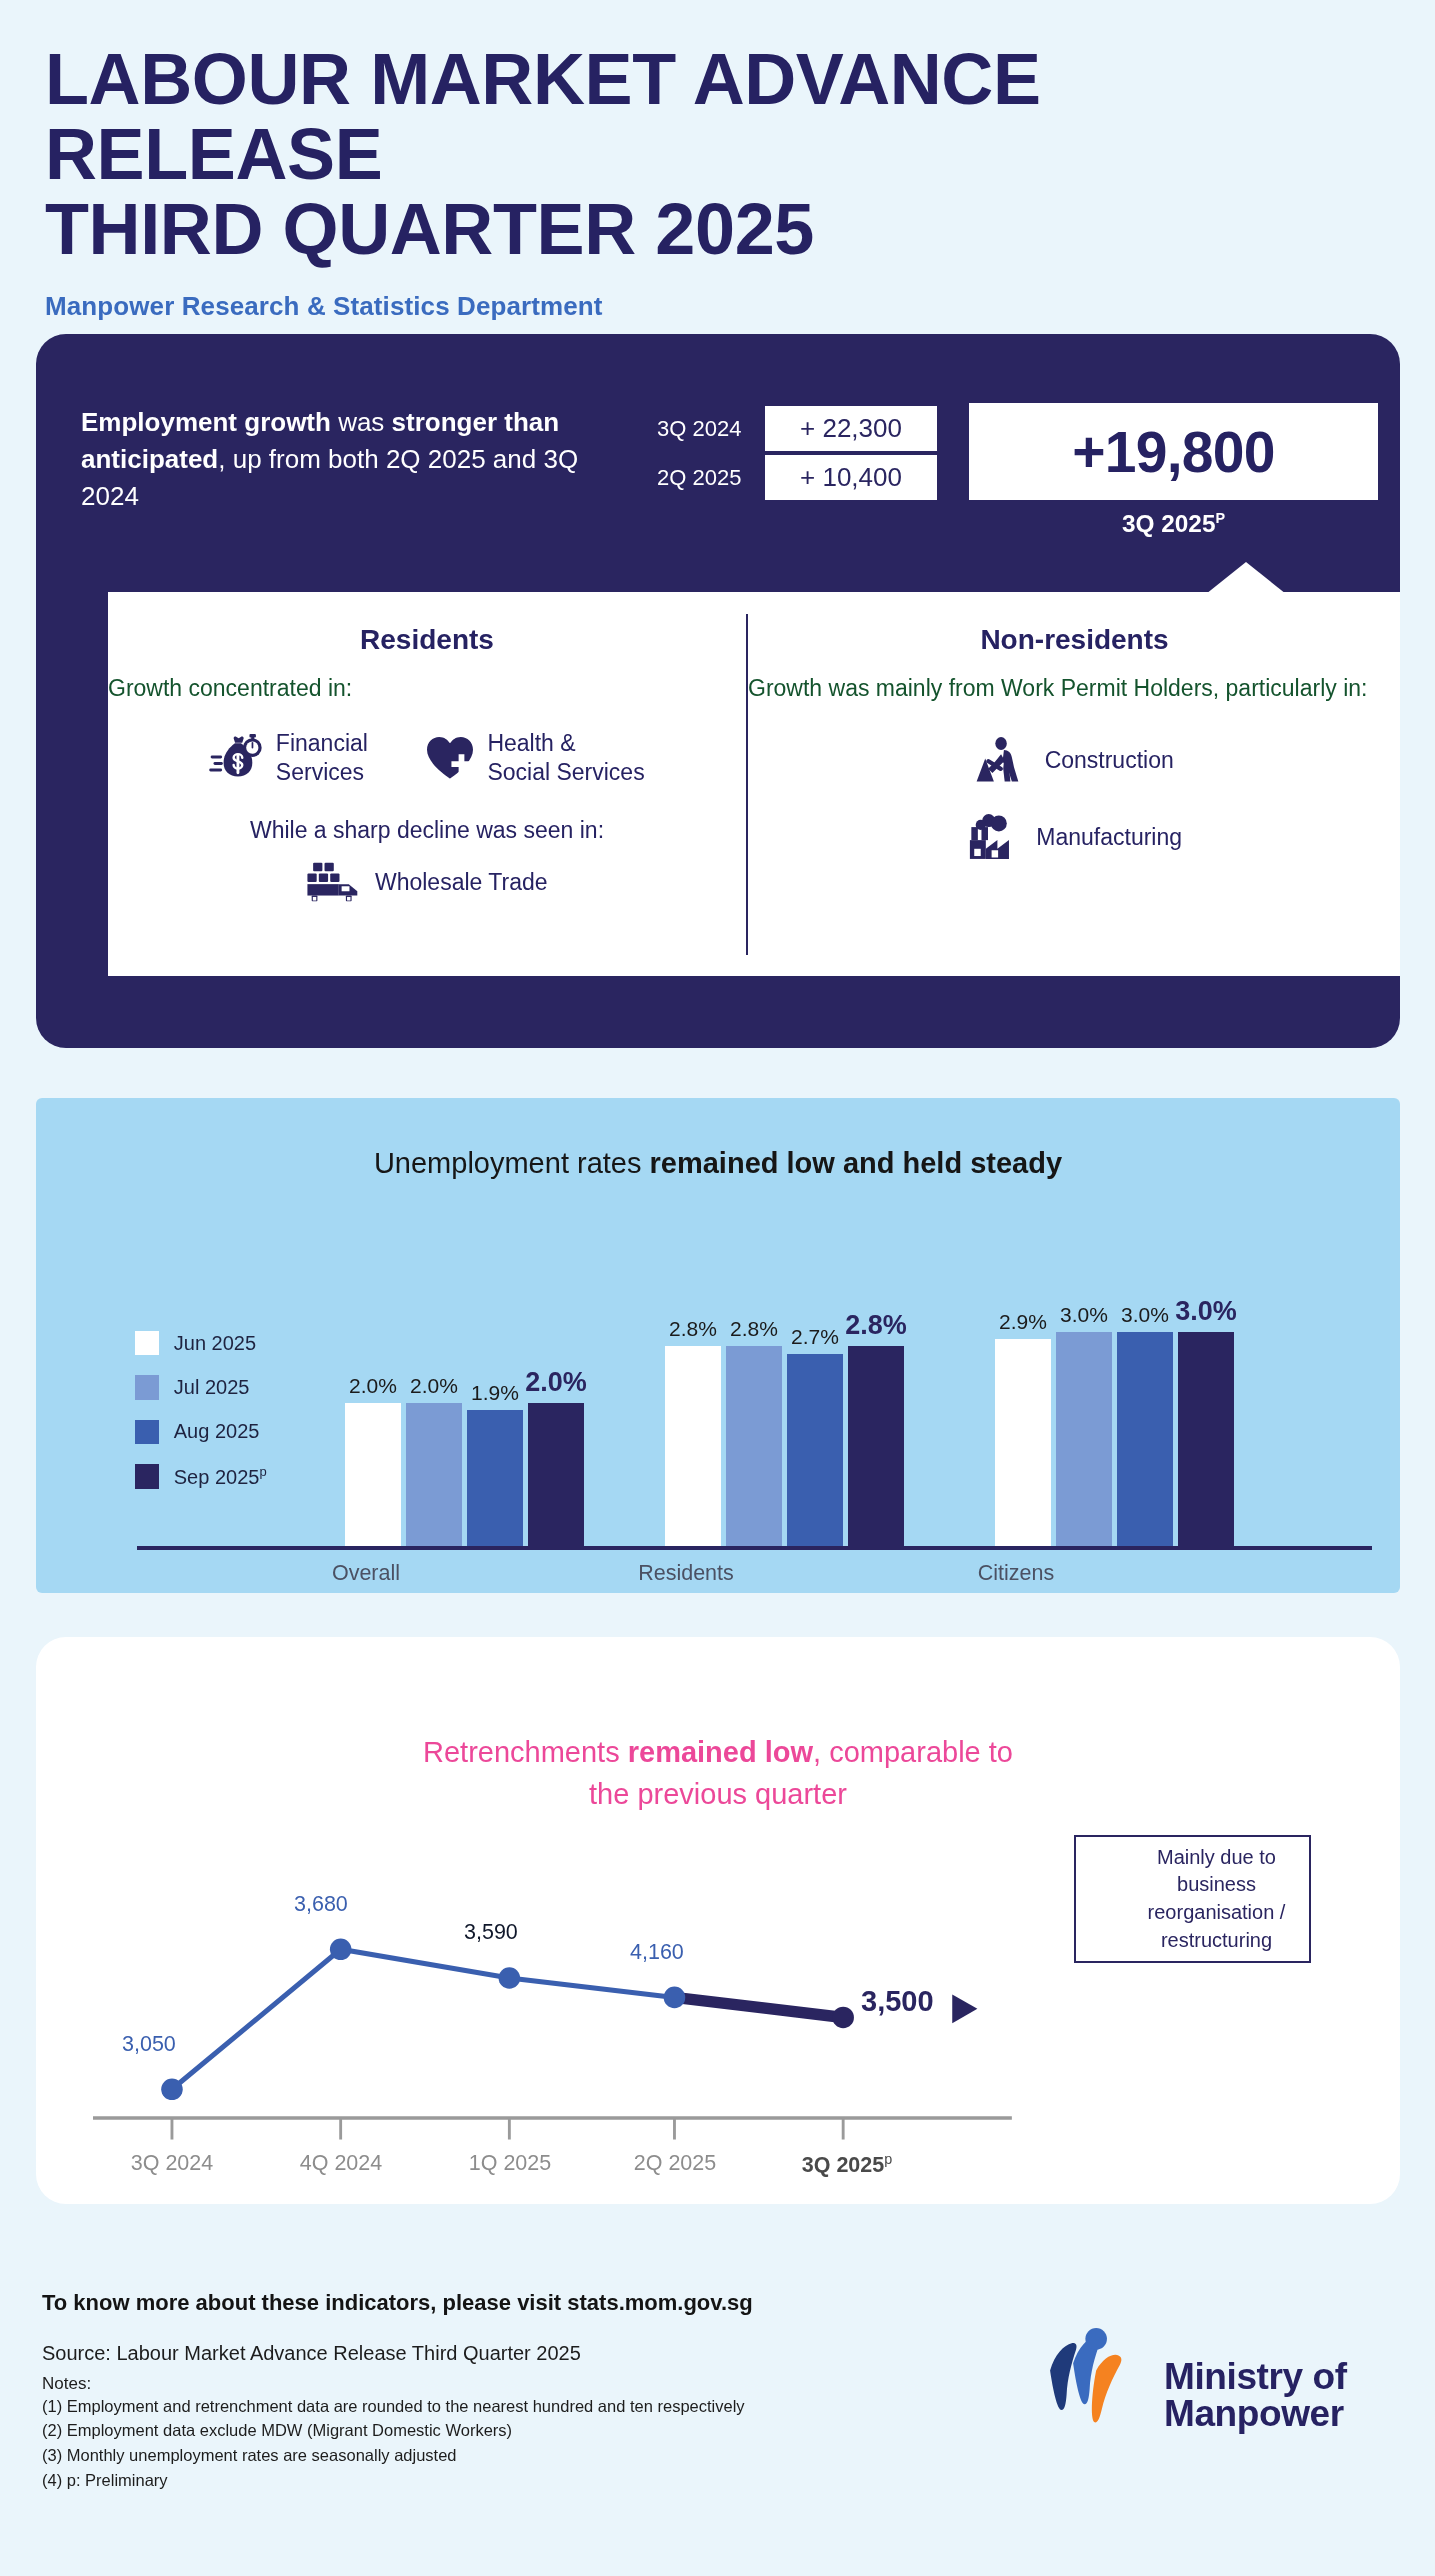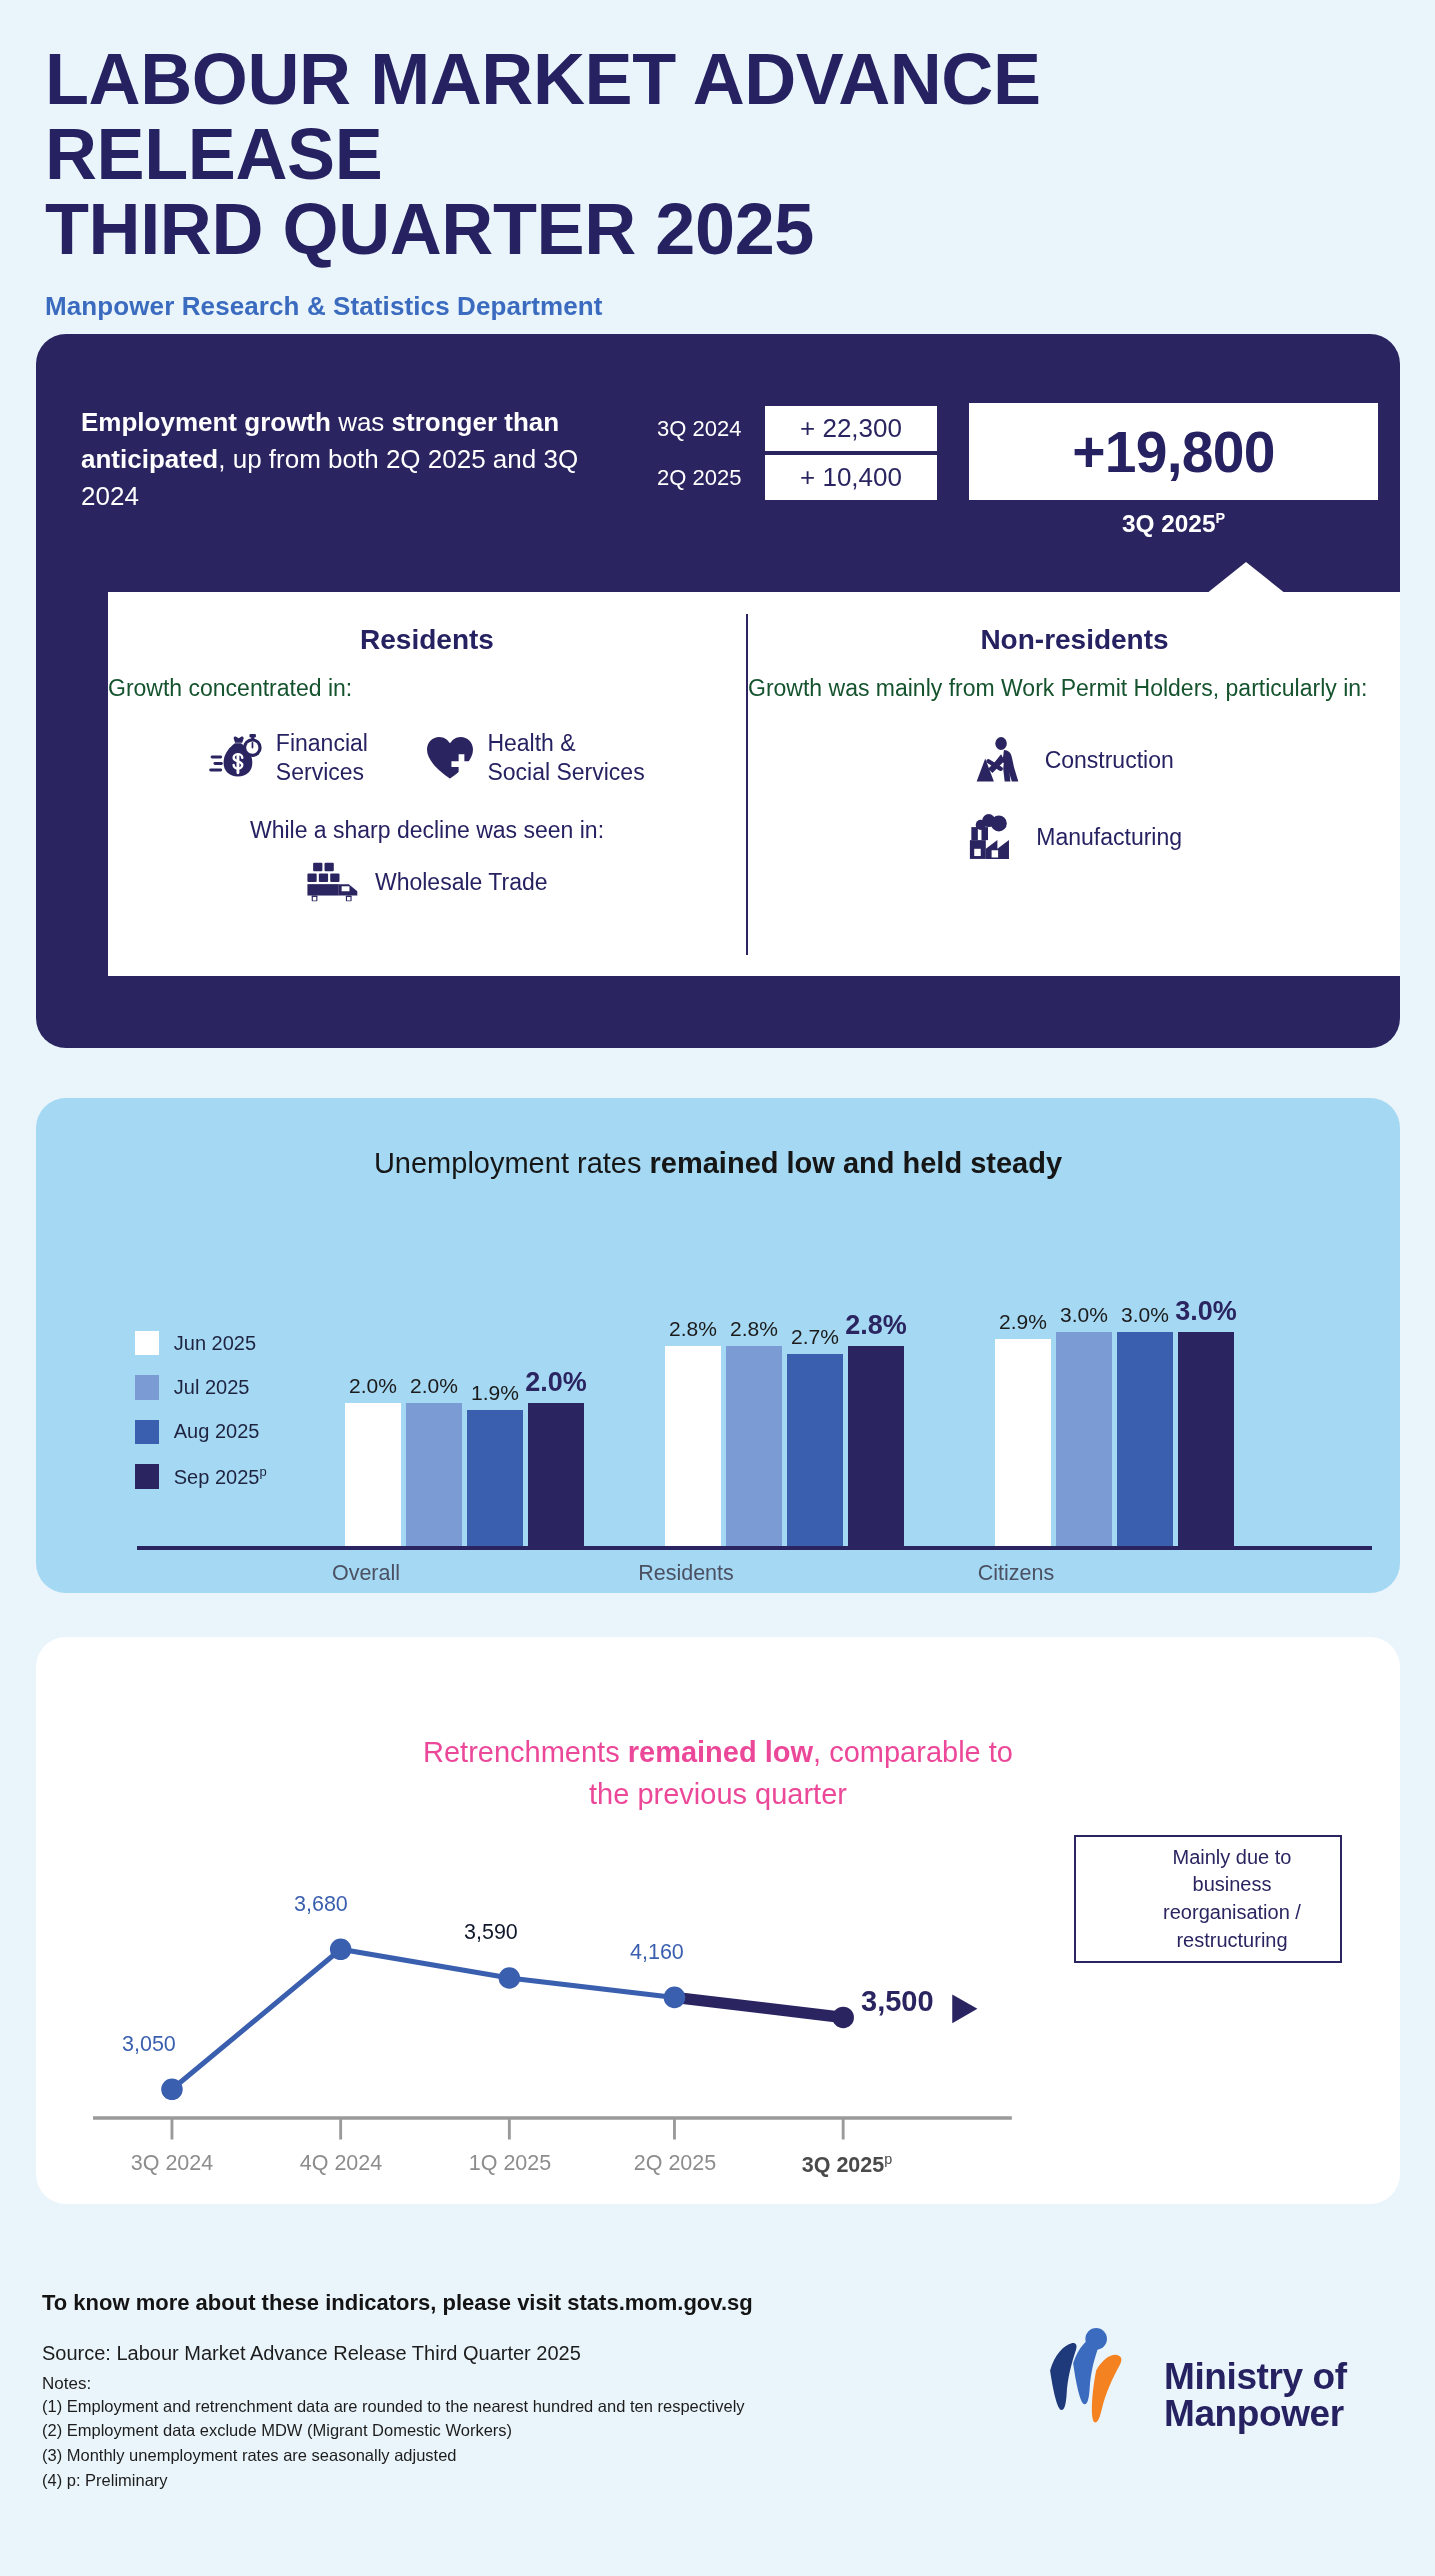--- a/index.html
+++ b/index.html
@@ -164,21 +164,21 @@
   }
   .item-center { display: flex; justify-content: center; margin-top: 17px; }
   .nr-item { display: flex; align-items: center; justify-content: center; gap: 14.4px; }
 
   
   .bar-card {
     position: absolute;
     left: 36px; top: 1098px;
     width: 1364px; height: 495px;
     background: #a5d8f3;
-    border-radius: 30px;
+    border-radius: 6px;
   }
   .bar-title {
     position: absolute;
     left: 0; top: 49px;
     width: 100%;
     text-align: center;
     font-size: 29px;
     color: #161616;
   }
   .bar-title b { font-weight: 800; }
@@ -249,21 +249,21 @@
     color: #ec4899;
     line-height: 1.45;
     white-space: pre-line;
   }
   .line-title b { font-weight: 800; }
   .linechart { position: absolute; left: 57px; top: 165px; }
 
   .callout {
     position: absolute;
     left: 1074px; top: 1835px;
-    width: 268px; height: 128px;
+    width: 237px; height: 128px;
     border: 2.2px solid #2a2560;
     background: #ffffff;
     display: flex;
     align-items: center;
     justify-content: center;
     text-align: center;
     font-size: 20px;
     color: #2a2560;
     line-height: 1.38;
     white-space: pre-line;

